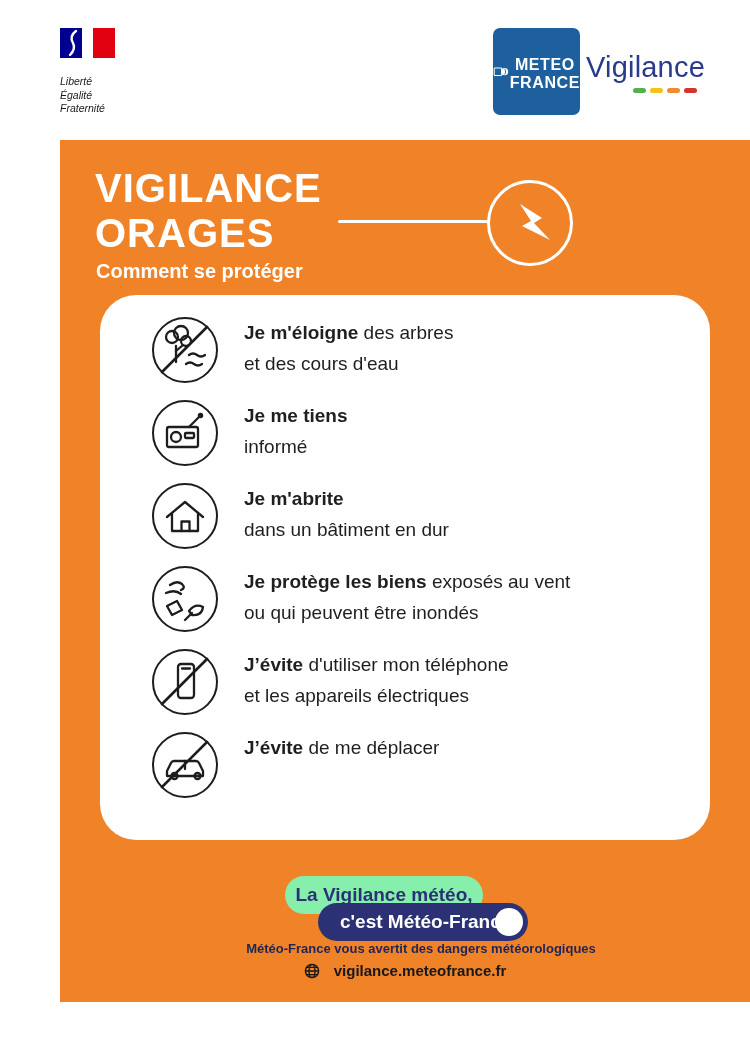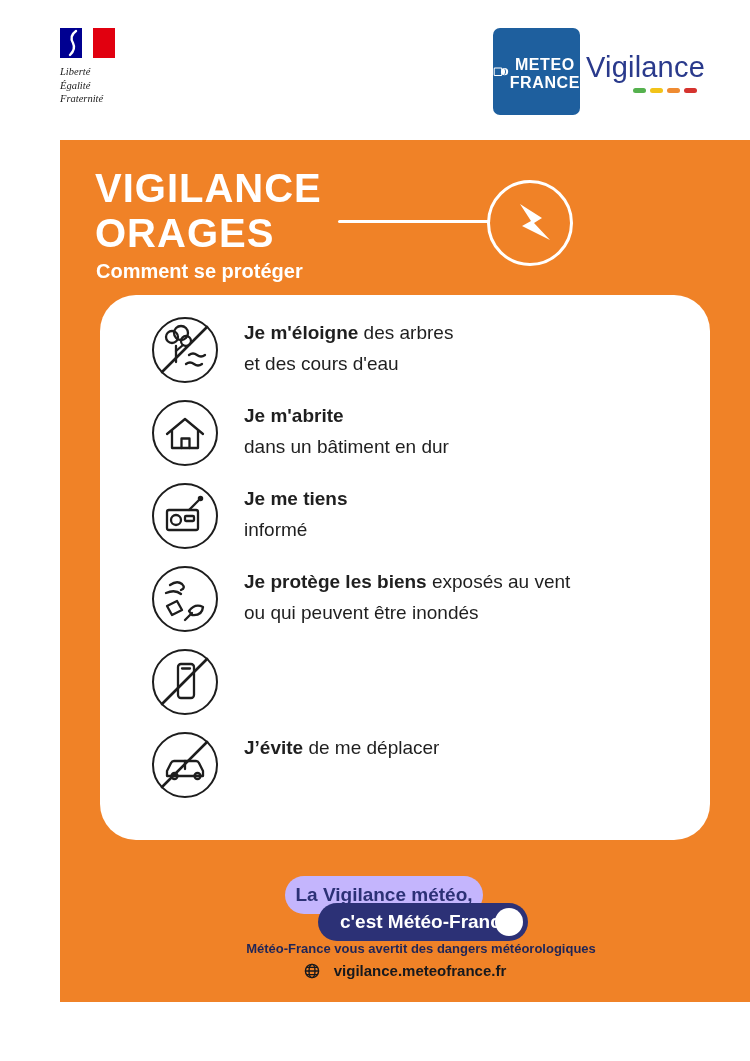--- a/index.html
+++ b/index.html
@@ -7,21 +7,21 @@
     width:750px; height:1061px; position:relative; background:#ffffff;
     font-family:"Liberation Sans","DejaVu Sans",sans-serif; overflow:hidden;
   }
   
   .gov-logo { position:absolute; left:60px; top:28px; }
   .flag { display:flex; width:58px; height:30px; margin-bottom:7px; }
   .flag-blue { width:22px; height:30px; background:var(--flag-blue); position:relative; }
   .flag-gap { width:11px; height:30px; background:#fff; }
   .flag-red { width:22px; height:30px; background:var(--flag-red); }
   .republic-name { font-size:17px; font-weight:800; color:#161616; line-height:19px; letter-spacing:.3px; }
-  .motto { margin-top:7px; font-family:Liberation Serif, serif;
+  .motto { margin-top:17px; font-family:Liberation Sans, sans-serif;
            font-style:italic; font-size:10.5px; line-height:13.5px; color:#1a1a1a; }
   .mf-logo { position:absolute; left:493px; top:28px; width:87px; height:87px;
              background:var(--mf-blue); border-radius:7px; display:flex; flex-direction:row;
              align-items:center; justify-content:center; }
   .mf-text { color:#fff; font-weight:800; font-size:16px; line-height:18px;
              letter-spacing:.6px; text-align:center; margin-top:4px; }
   .vigilance-block { position:absolute; left:586px; top:51px; width:112px; }
   .vigilance-word { font-size:29px; color:var(--vigilance-blue); letter-spacing:.2px; }
   .dashes { display:flex; gap:4px; justify-content:flex-end; margin-top:4px; padding-right:1px; }
   .dash { width:13px; height:5px; border-radius:3px; }
@@ -38,21 +38,21 @@
   
   .card { position:absolute; left:40px; top:155px; width:610px; height:545px;
           background:#fff; border-radius:36px; padding:22px 30px 0 52px; }
   .tip { display:flex; align-items:flex-start; height:83px; }
   .tip-icon { width:66px; height:66px; border:2.5px solid var(--ink); border-radius:50%;
               flex:0 0 auto; display:flex; align-items:center; justify-content:center; color:var(--ink); }
   .tip-icon svg { stroke:currentColor; fill:none; stroke-width:2.3; stroke-linecap:round; stroke-linejoin:round; }
   .tip-text { margin-left:26px; font-size:19px; line-height:31px; color:#1f1f1f; white-space:pre-line; }
   .tip-text .b { font-weight:700; }
   
-  .badge-top { position:absolute; left:225px; top:736px; width:198px; height:38px; background:#c4b5fd;
+  .badge-top { position:absolute; left:225px; top:736px; width:198px; height:38px; background:#86efac;
                border-radius:19px; display:flex; align-items:center; justify-content:center;
                color:var(--navy); font-size:19px; font-weight:700; z-index:1; }
   .badge-bottom { position:absolute; left:258px; top:763px; width:210px; height:38px; background:var(--navy);
                   border-radius:19px; display:flex; align-items:center; padding-left:22px;
                   color:#fff; font-size:19px; font-weight:700; z-index:2; }
   .knob { position:absolute; right:5px; top:5px; width:28px; height:28px; background:#fff; border-radius:50%; }
   .notice { position:absolute; left:16px; top:801px; width:100%; text-align:center;
             color:var(--navy-dark); font-size:13px; font-weight:700; }
   .url-row { position:absolute; left:0; top:822px; width:100%; display:flex; align-items:center;
              justify-content:center; gap:14px; color:#16181d; font-size:15px; font-weight:700; }
@@ -130,65 +130,67 @@
           <path d="M52 7 L7 52" stroke-width="2.6"></path>
         </svg>
       </div>
       <div class="tip-text"><span class="b">Je m'éloigne</span><span> des arbres
 et des cours d'eau</span></div>
     </div>
 
     <div class="tip">
       <div class="tip-icon">
         <svg width="60" height="60" viewBox="0 0 60 60">
-          <path d="M12 31 L30 16 L48 31"></path>
-          <path d="M17 27.5 V45 H43 V27.5"></path>
-          <path d="M26.5 45 V35.5 h8 V45"></path>
-        </svg>
-      </div>
-      <div class="tip-text"><span class="b">Je m'abrite</span><span>
-dans un bâtiment en dur</span></div>
-    </div>
-
-    <div class="tip">
-      <div class="tip-icon">
-        <svg width="60" height="60" viewBox="0 0 60 60">
           <rect x="12" y="24" width="31" height="20" rx="2"></rect>
           <circle cx="21" cy="34" r="5"></circle>
           <rect x="30" y="30" width="9" height="5" rx="1"></rect>
           <path d="M34 24 L45 13"></path>
             <circle cx="45.5" cy="12.5" r="1.6" fill="currentColor"></circle>
         </svg>
       </div>
       <div class="tip-text"><span class="b">Je me tiens</span><span>
 informé</span></div>
     </div>
 
     <div class="tip">
       <div class="tip-icon">
         <svg width="60" height="60" viewBox="0 0 60 60">
+          <path d="M12 31 L30 16 L48 31"></path>
+          <path d="M17 27.5 V45 H43 V27.5"></path>
+          <path d="M26.5 45 V35.5 h8 V45"></path>
+        </svg>
+      </div>
+      <div class="tip-text"><span class="b">Je m'abrite</span><span>
+dans un bâtiment en dur</span></div>
+    </div>
+
+    <div class="tip">
+      <div class="tip-icon">
+        <svg width="60" height="60" viewBox="0 0 60 60">
           <path d="M15 16 q7 -5 12 -1 q4 4 -1 6"></path>
           <path d="M11 24 q9 -4 15 1"></path>
           <path d="M12 37 l10 -5 5 9 -10 5 z"></path>
           <path d="M34 42 q6 -8 14 -4 q-1 9 -11 8 z"></path>
           <path d="M30 51 q4 -4 7 -7"></path>
         </svg>
       </div>
       <div class="tip-text"><span class="b">Je protège les biens</span><span> exposés au vent
 ou qui peuvent être inondés</span></div>
     </div>
 
     <div class="tip">
       <div class="tip-icon">
         <svg width="60" height="60" viewBox="0 0 60 60">
           <rect x="23" y="12" width="16" height="34" rx="3"></rect>
           <path d="M27 16.5 h8"></path>
           <path d="M52 7 L7 52" stroke-width="2.6"></path>
         </svg>
       </div>
+      <div class="tip-text"><span class="b">J’évite</span><span> d'utiliser mon téléphone
+et les appareils électriques</span></div>
     </div>
 
     <div class="tip">
       <div class="tip-icon">
         <svg width="60" height="60" viewBox="0 0 60 60">
           <path d="M12 41 v-5 l4 -8 q1 -2 3 -2 h22 q2 0 3 2 l4 8 v5 z"></path>
           <circle cx="19.5" cy="41" r="3"></circle>
             <circle cx="42.5" cy="41" r="3"></circle>
           <path d="M30 26 v8"></path>
           <path d="M52 7 L7 52" stroke-width="2.6"></path>

